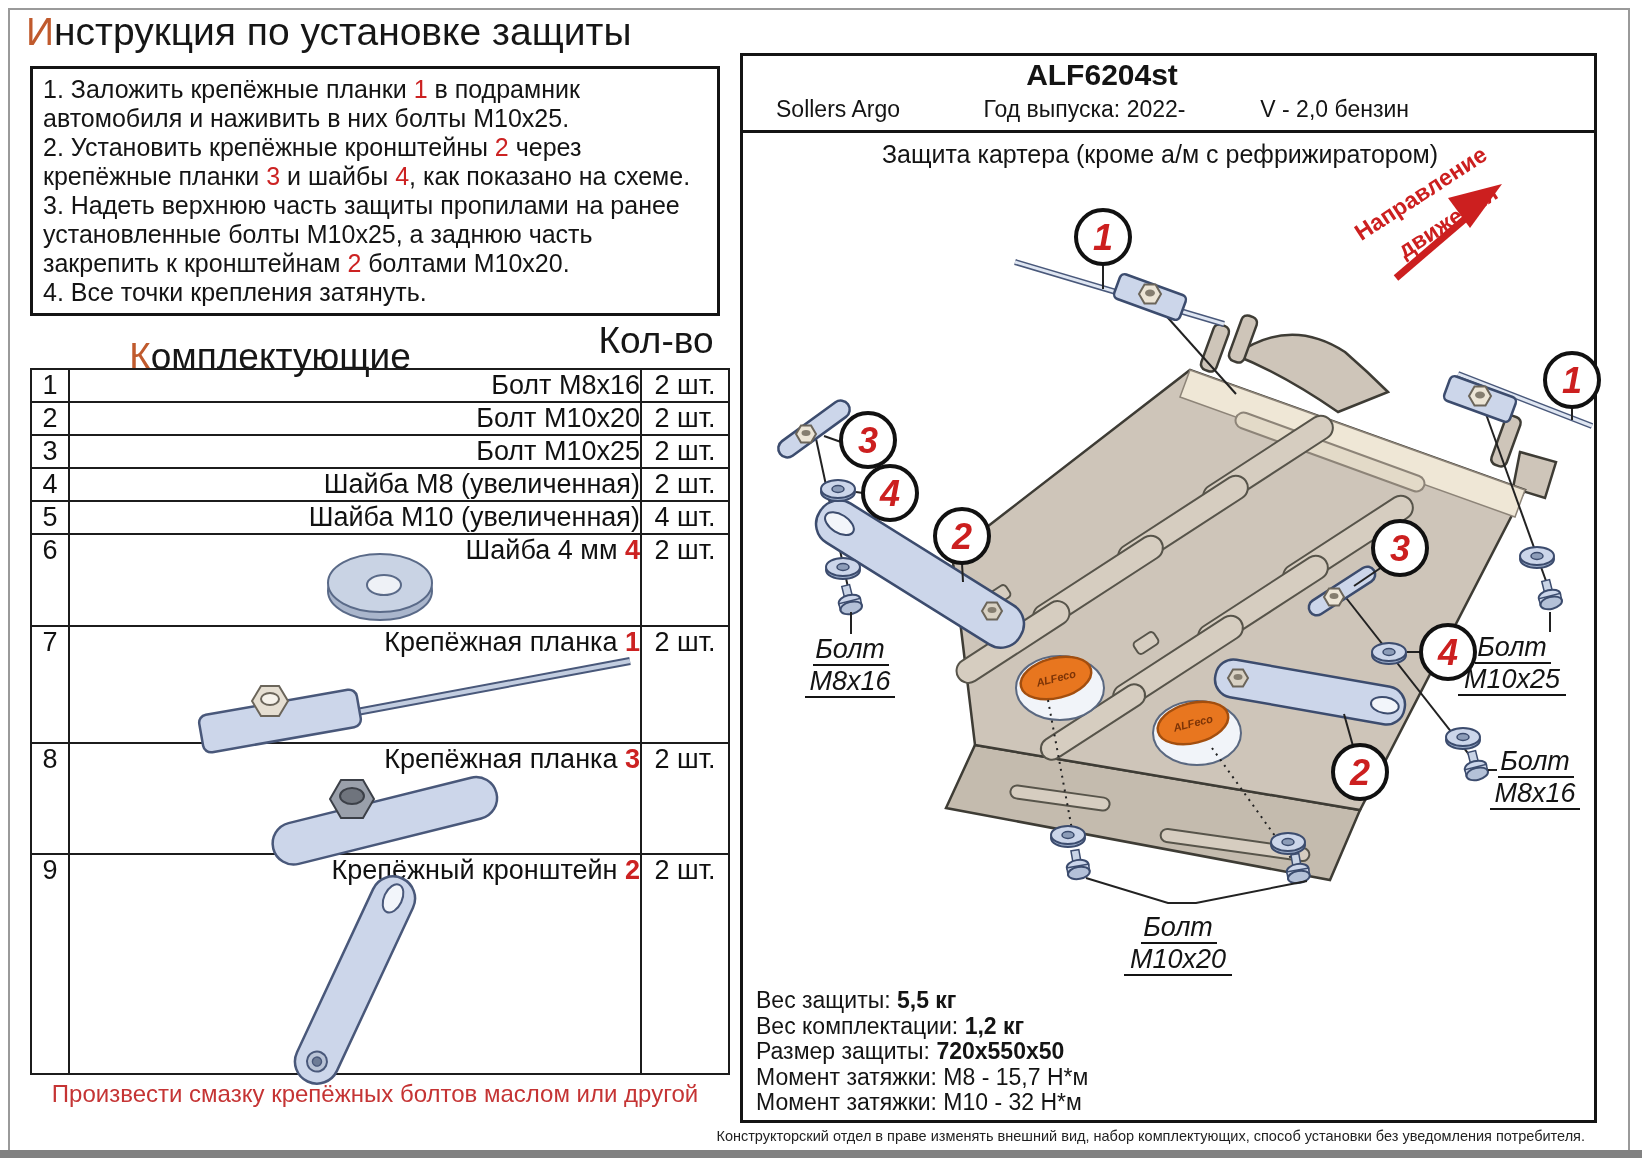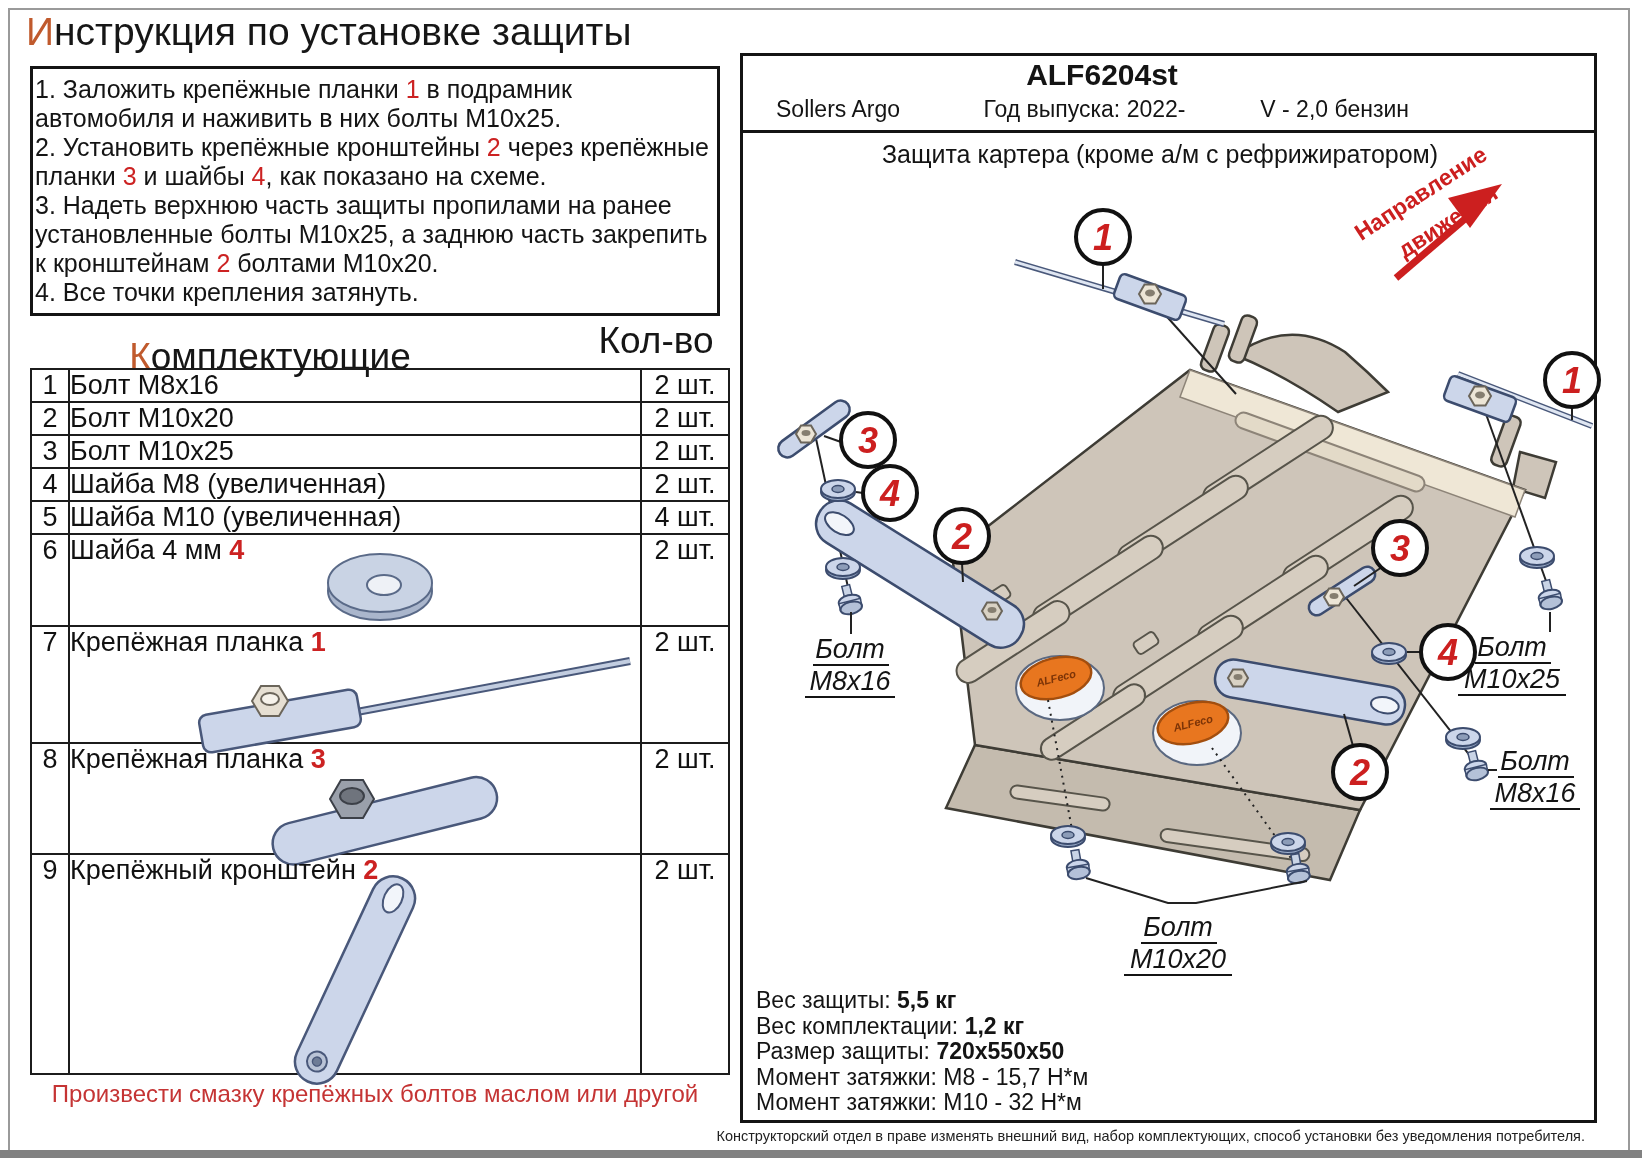--- a/index.html
+++ b/index.html
@@ -4,28 +4,28 @@
 <style>
   html,body{margin:0;padding:0;background:#ffffff;}
   body{width:1642px;height:1168px;position:relative;font-family:"Liberation Sans",sans-serif;color:#111;overflow:hidden;}
   .abs{position:absolute;}
   
   .frame{left:8px;top:8px;width:1618px;height:1140px;border:2px solid #9a9a9a;border-bottom:none;}
   .bottombar{left:0;top:1150px;width:1642px;height:8px;background:#818181;}
   
   .title{left:26px;top:10px;width:700px;font-size:39px;letter-spacing:0;color:#161616;white-space:nowrap;}
   .init{color:#c05a2d;}
-  .instr-box{left:30px;top:66px;width:690px;height:250px;border:3px solid #141414;box-sizing:border-box;padding:6px 2px;font-size:25px;line-height:29px;color:#141414;}
+  .instr-box{left:30px;top:66px;width:690px;height:250px;border:3px solid #141414;box-sizing:border-box;padding:6px 10px;font-size:25px;line-height:29px;color:#141414;}
   .rednum{color:#cc2222;}
   .parts-head-left{left:60px;top:320px;width:420px;text-align:center;font-size:37px;color:#161616;margin-top:16px;}
   .parts-head-right{left:586px;top:320px;width:140px;text-align:center;font-size:37px;color:#161616;}
   table.parts{position:absolute;left:30px;top:368px;width:698px;border-collapse:collapse;table-layout:fixed;}
   table.parts td{border:2px solid #1c1c1c;vertical-align:top;font-size:27px;line-height:31px;padding:0;}
   td.cnum{text-align:center;}
-  td.cname{padding-left:12px;position:relative;overflow:visible;}
+  td.cname{padding-left:12px;position:relative;overflow:visible;text-align:right;}
   td.cqty{text-align:center;}
   .grease{left:40px;top:1080px;width:670px;text-align:center;font-size:24px;line-height:28px;color:#c53434;}
   
   .panel{left:740px;top:53px;width:857px;height:1070px;border:3px solid #141414;box-sizing:border-box;}
   .sku{left:740px;top:58px;width:724px;text-align:center;font-size:30px;font-weight:bold;color:#141414;}
   .hrow{left:740px;top:92px;width:689px;height:38px;font-size:23px;color:#141414;}
   .hveh{position:absolute;left:36px;top:4px;}
   .hyear{position:absolute;left:0;top:4px;width:100%;text-align:center;}
   .heng{position:absolute;right:20px;top:4px;}
   .hdiv{left:740px;top:130px;width:857px;height:3px;background:#141414;}

